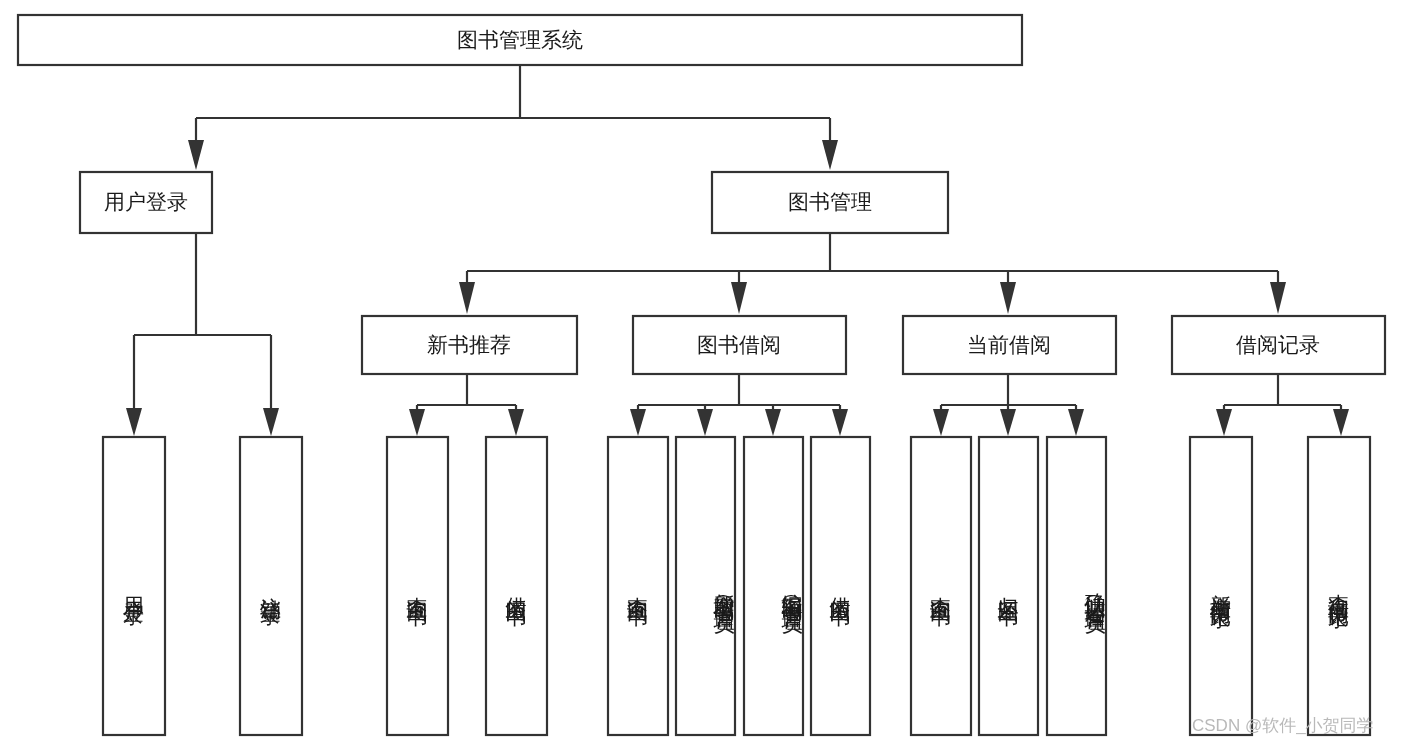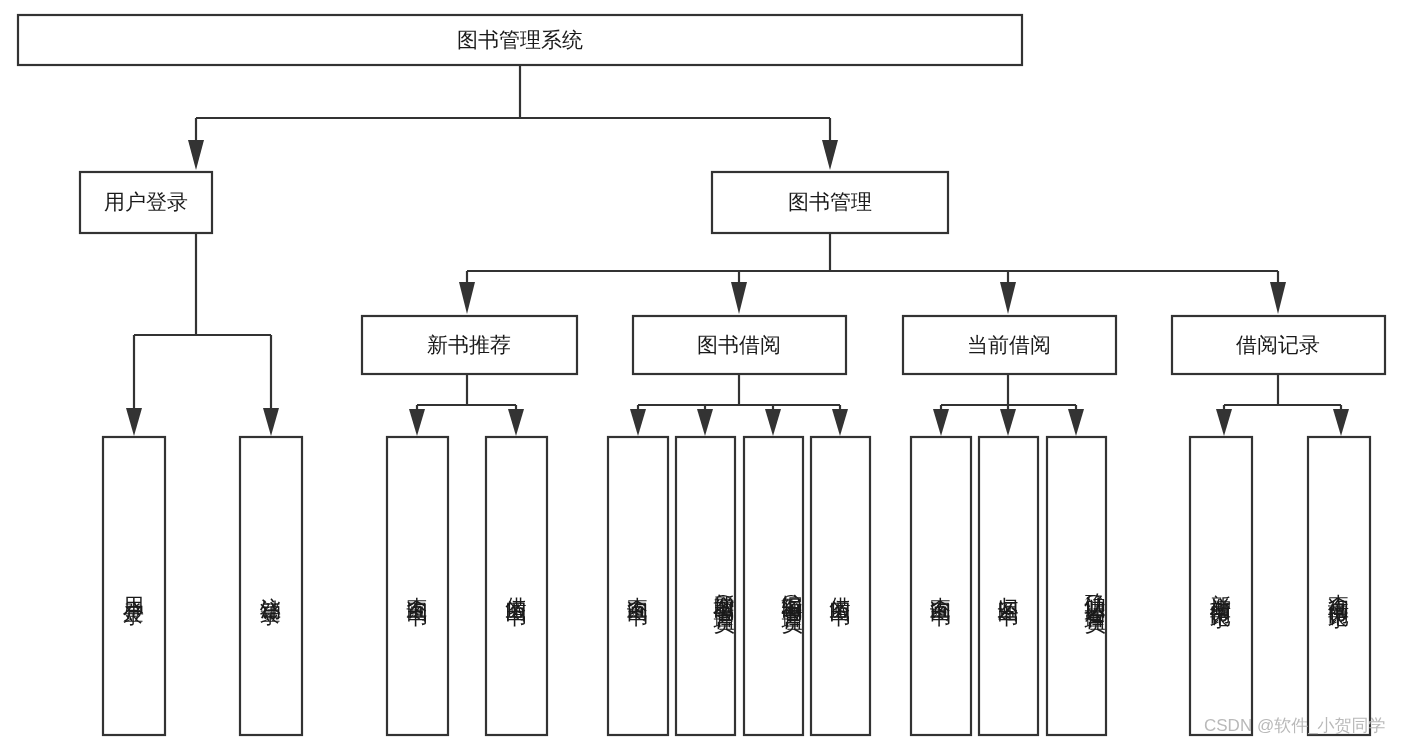--- a/index.html
+++ b/index.html
@@ -61,21 +61,20 @@
   }
   .watermark {
     position: absolute;
     left: 1192px;
     top: 714px;
     font-family: "Liberation Sans", "DejaVu Sans", sans-serif;
     font-size: 17px;
     color: #b9b9b9;
     white-space: nowrap;
     pointer-events: none;
-    padding-left: 12px;
   }
 </style>
 </head>
 <body>
 
 <div id="diagram-root">
 
   <svg id="tree-svg" viewBox="0 0 1405 747">
 
     <g>

